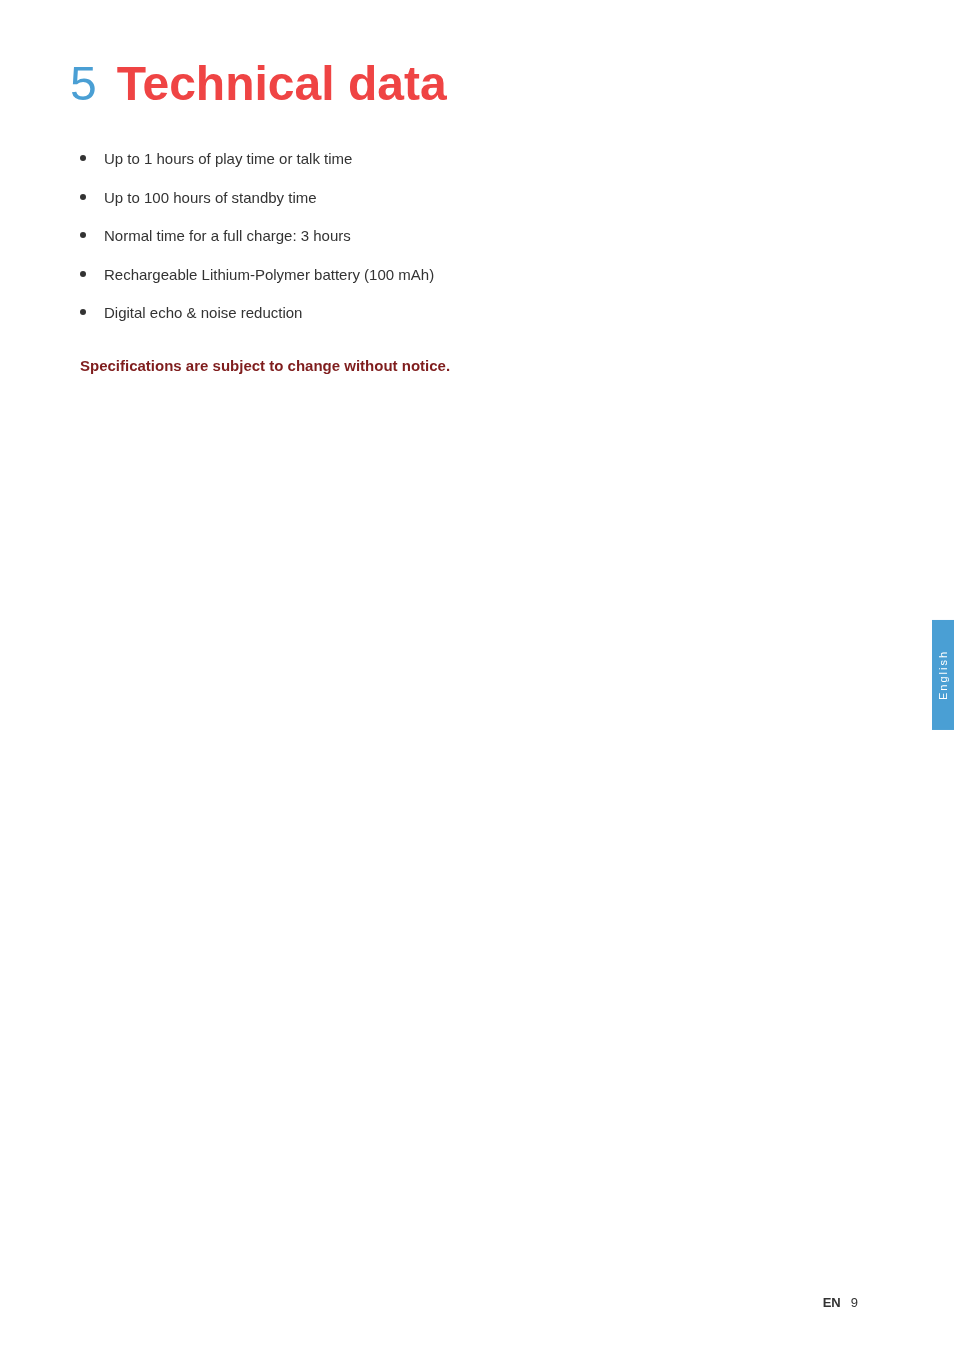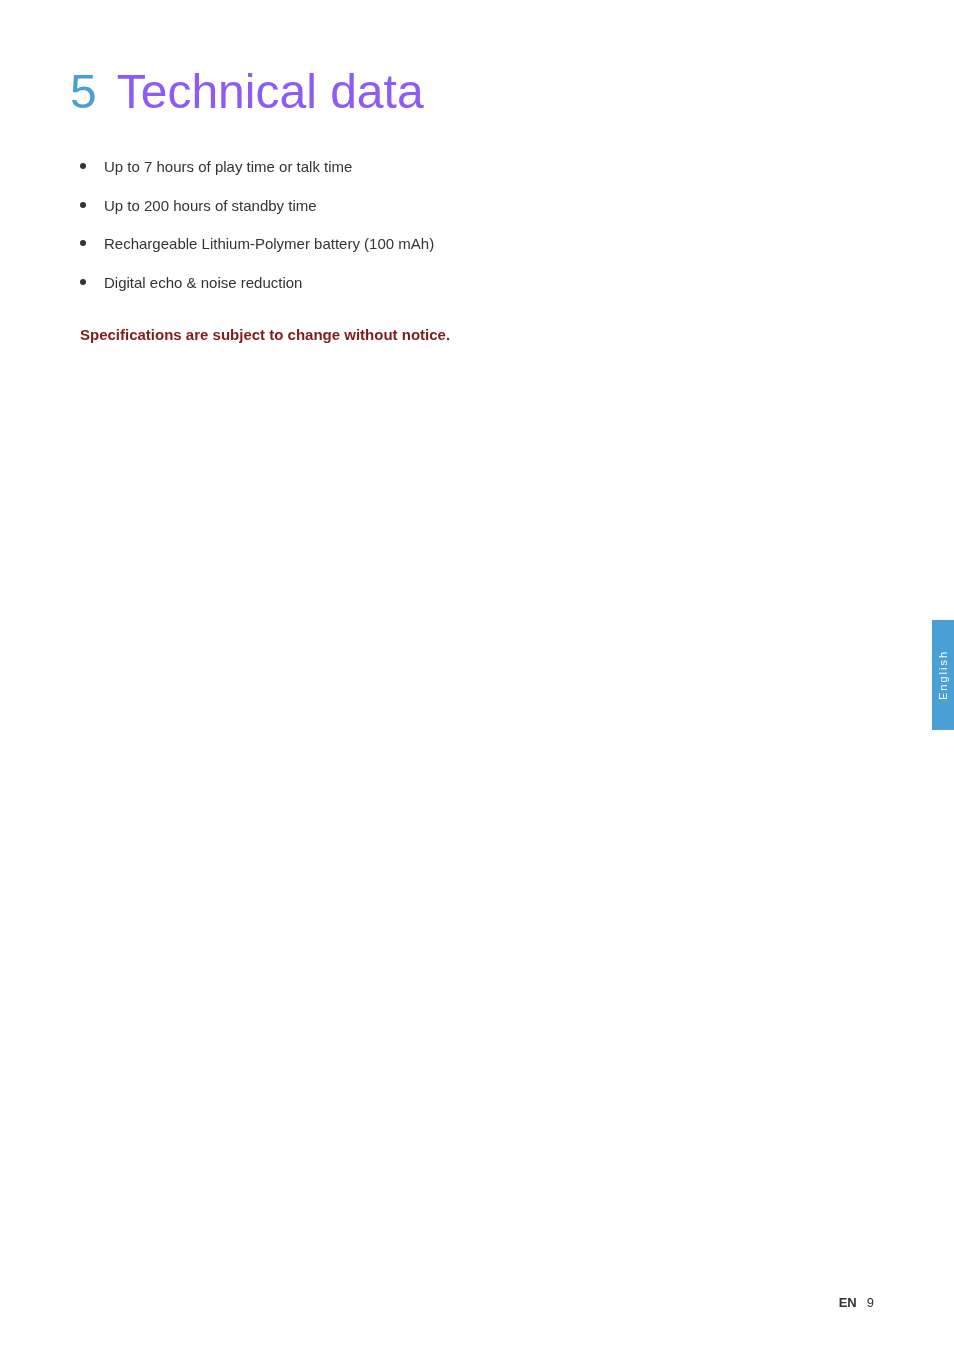--- a/index.html
+++ b/index.html
@@ -33,24 +33,23 @@
     .section-number {
       font-size: 48px;
       font-weight: 300;
       color: #4a9fd4;
       margin-right: 20px;
       line-height: 1;
     }
 
     .section-title {
       font-size: 48px;
-      font-weight: 400;
-      color: #8b5cf6;
+      font-weight: 700;
+      color: #ef4444;
       line-height: 1;
-      margin-top: 8px;
     }
 
     .content-area {
       margin-top: 20px;
       padding-left: 10px;
     }
 
     .bullet-list {
       list-style: none;
       padding: 0;
@@ -110,21 +109,21 @@
       color: #ffffff;
       font-size: 11px;
       letter-spacing: 2px;
       font-weight: normal;
     }
 
     
     .footer {
       position: absolute;
       bottom: 40px;
-      right: 80px;
+      right: 96px;
       display: flex;
       align-items: center;
       gap: 10px;
     }
 
     .footer-lang {
       font-size: 13px;
       color: #333333;
       font-weight: bold;
     }
@@ -142,25 +141,29 @@
   <div class="section-header">
     <span class="section-number">5</span>
     <span class="section-title">Technical  data</span>
   </div>
 
   <div class="content-area">
     <ul class="bullet-list">
 
     <li>
           <span class="bullet-dot"></span>
-          <span class="item-text">Up to 7 hours of play time or talk time</span>
+          <span class="item-text">Up to 1 hours of play time or talk time</span>
         </li>
         <li>
           <span class="bullet-dot"></span>
-          <span class="item-text">Up to 200 hours of standby time</span>
+          <span class="item-text">Up to 100 hours of standby time</span>
+        </li>
+        <li>
+          <span class="bullet-dot"></span>
+          <span class="item-text">Normal time for a full charge: 3 hours</span>
         </li>
         <li>
           <span class="bullet-dot"></span>
           <span class="item-text">Rechargeable Lithium-Polymer battery (100 mAh)</span>
         </li>
         <li>
           <span class="bullet-dot"></span>
           <span class="item-text">Digital echo &amp; noise reduction</span>
         </li>
       </ul>

